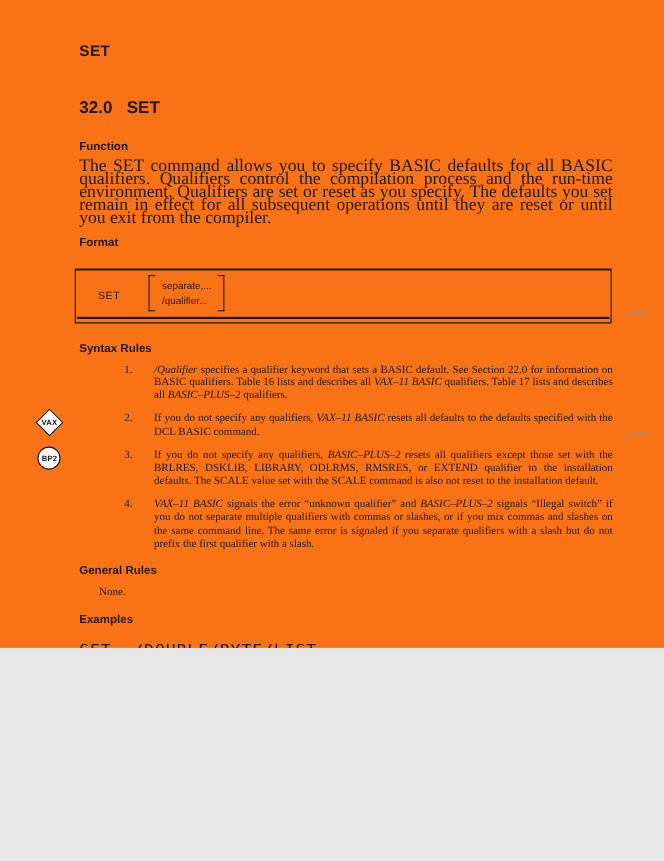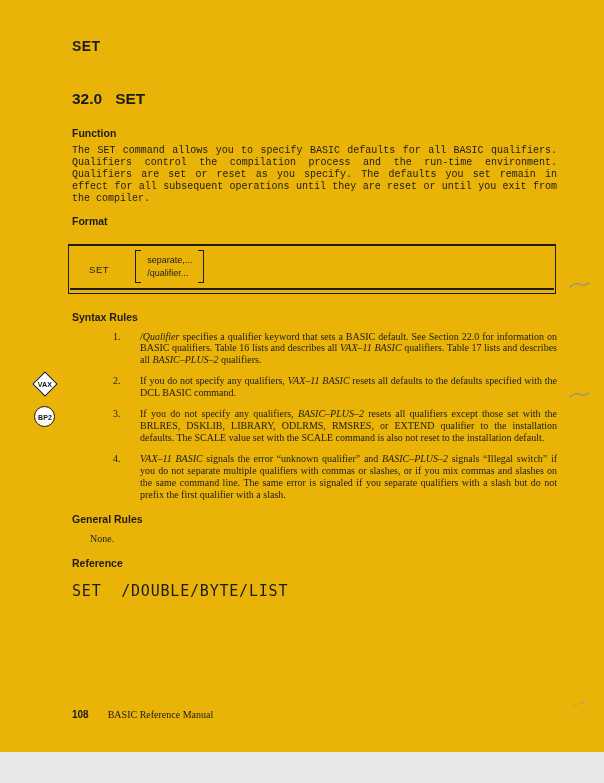--- a/index.html
+++ b/index.html
@@ -3,22 +3,22 @@
 <meta charset="utf-8">
 <style>
   * { margin: 0; padding: 0; box-sizing: border-box; }
   html, body { background: #e8e8e8; }
   body {
     width: 604px; height: 783px;
     font-family: "Liberation Serif", serif;
   }
   .page {
     position: relative;
-    width: 604px; height: 752px;
-    background: #eab308;
+    width: 604px; height: 589px;
+    background: #f97316;
     color: #1c1c1c;
     padding: 38px 47px 0 72px;
     overflow: hidden;
   }
 
   
   .running-head {
     font-family: "Liberation Sans", sans-serif;
     font-weight: bold; font-size: 14px; letter-spacing: .4px;
     margin-bottom: 36px;
@@ -34,24 +34,23 @@
     font-weight: bold; font-size: 10.5px;
     margin-bottom: 6px;
   }
   .sub-heading.format-h   { margin-top: 10px; margin-bottom: 17px; }
   .sub-heading.syntax-h   { margin-top: 17px; margin-bottom: 8px; }
   .sub-heading.general-h  { margin-top: 13px; margin-bottom: 8px; }
   .sub-heading.examples-h { margin-top: 12px; margin-bottom: 13px; }
 
   
   .body-text {
-    font-size: 10px; line-height: 11.9px;
+    font-size: 16px; line-height: 11.9px;
     text-align: justify;
     margin-bottom: 9px;
-    font-family: Liberation Mono, monospace;
   }
 
   
   .format-box {
     position: relative;
     margin-left: -4px;
     width: 488px; height: 50px;
     border: 1.5px solid #1c1c1c;
     border-top-width: 2px;
     display: flex; align-items: center;
@@ -186,21 +185,21 @@
     <div class="rule-item">
       <div class="rule-num">4.</div>
       <div class="rule-text"><span class="it">VAX–11 BASIC</span><span> signals the error “unknown qualifier” and </span><span class="it">BASIC–PLUS–2</span><span> signals “Illegal switch” if you do not separate multiple qualifiers with commas or slashes, or if you mix commas and slashes on the same command line. The same error is signaled if you separate qualifiers with a slash but do not prefix the first qualifier with a slash.</span></div>
     </div>
 
   </div>
 
   <div class="sub-heading general-h">General Rules</div>
   <div class="none-text">None.</div>
 
-  <div class="sub-heading examples-h">Reference</div>
+  <div class="sub-heading examples-h">Examples</div>
   <div class="example-code">SET  /DOUBLE/BYTE/LIST</div>
 
   <div class="footer">
     <span class="page-number">108</span>
     <span class="manual-title">BASIC Reference Manual</span>
   </div>
 
   <svg class="margin-mark m1" width="22" height="10" viewBox="0 0 22 10">
     <path d="M1 7 Q6 2 11 4.5 Q15 6.5 20 3" stroke="#8f8f8f" stroke-width="1.2" fill="none" stroke-linecap="round"></path>
   </svg>

